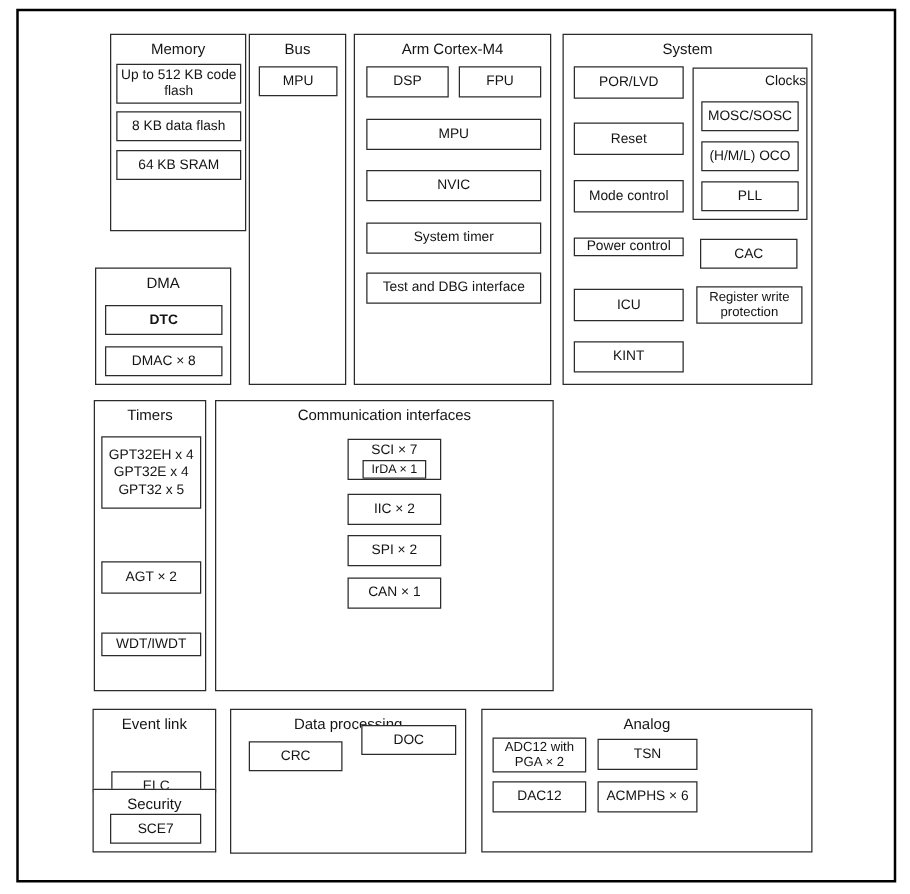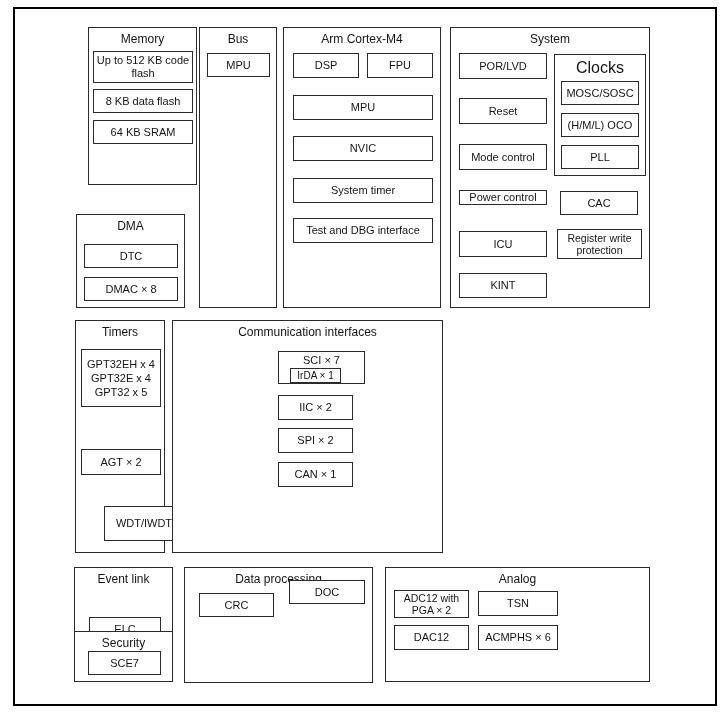--- a/index.html
+++ b/index.html
@@ -33,21 +33,21 @@
 
   <div class="block" style="left:76px; top:27px; width:109px; height:158px;margin-left:12px;">
     <div class="btitle">Memory</div>
     <div class="box" style="left:4px; top:23px; width:100px; height:32px;">Up to 512 KB code flash</div>
     <div class="box" style="left:4px; top:61px; width:100px; height:24px;">8 KB data flash</div>
     <div class="box" style="left:4px; top:92px; width:100px; height:24px;">64 KB SRAM</div>
   </div>
 
   <div class="block" style="left:76px; top:214px; width:109px; height:94px;">
     <div class="btitle">DMA</div>
-    <div class="box" style="left:7px; top:29px; width:94px; height:24px;">DTC</div>
+    <div class="box" style="left:7px; top:29px; width:94px; height:24px;font-weight:bold;">DTC</div>
     <div class="box" style="left:7px; top:62px; width:94px; height:24px;">DMAC × 8</div>
   </div>
 
   <div class="block" style="left:199px; top:27px; width:78px; height:281px;">
     <div class="btitle">Bus</div>
     <div class="box" style="left:7px; top:25px; width:63px; height:24px;">MPU</div>
   </div>
 
   <div class="block" style="left:283px; top:27px; width:158px; height:281px;">
     <div class="btitle">Arm Cortex-M4</div>
@@ -62,44 +62,44 @@
   <div class="block" style="left:450px; top:27px; width:200px; height:281px;">
     <div class="btitle">System</div>
     <div class="box" style="left:8px; top:25px; width:88px; height:26px;">POR/LVD</div>
     <div class="box" style="left:8px; top:70px; width:88px; height:26px;">Reset</div>
     <div class="box" style="left:8px; top:116px; width:88px; height:26px;">Mode control</div>
     <div class="box" style="left:8px; top:162px; width:88px; height:15px;">Power control</div>
     <div class="box" style="left:8px; top:203px; width:88px; height:26px;">ICU</div>
     <div class="box" style="left:8px; top:245px; width:88px; height:25px;">KINT</div>
 
     <div class="block" style="left:103px; top:26px; width:92px; height:122px;">
-      <div class="btitle" style="font-size:16px;">Clocks</div>
+      <div class="btitle" style="font-size:11px;text-align:right;">Clocks</div>
       <div class="box" style="left:6px; top:26px; width:78px; height:24px;">MOSC/SOSC</div>
       <div class="box" style="left:6px; top:58px; width:78px; height:24px;">(H/M/L) OCO</div>
       <div class="box" style="left:6px; top:90px; width:78px; height:24px;">PLL</div>
     </div>
 
     <div class="box" style="left:109px; top:163px; width:78px; height:24px;">CAC</div>
     <div class="box small" style="left:106px; top:201px; width:85px; height:30px;">Register write protection</div>
   </div>
 
   <div class="block" style="left:75px; top:320px; width:90px; height:233px;">
     <div class="btitle">Timers</div>
     <div class="box multiline" style="left:5px; top:28px; width:80px; height:58px; flex-direction:column;">
       <div>GPT32EH x 4</div>
       <div>GPT32E x 4</div>
       <div>GPT32 x 5</div>
     </div>
     <div class="box" style="left:5px; top:128px; width:80px; height:26px;">AGT × 2</div>
-    <div class="box" style="left:5px; top:185px; width:80px; height:35px;margin-left:23px;">WDT/IWDT</div>
+    <div class="box" style="left:5px; top:185px; width:80px; height:19px;">WDT/IWDT</div>
   </div>
 
   <div class="block" style="left:172px; top:320px; width:271px; height:233px;">
     <div class="btitle">Communication interfaces</div>
-    <div class="box sci" style="left:105px; top:30px; width:87px; height:33px;">
+    <div class="box sci" style="left:105px; top:30px; width:75px; height:33px;">
       <span>SCI × 7</span>
       <div class="irda">IrDA × 1</div>
     </div>
     <div class="box" style="left:105px; top:74px; width:75px; height:25px;">IIC × 2</div>
     <div class="box" style="left:105px; top:107px; width:75px; height:25px;">SPI × 2</div>
     <div class="box" style="left:105px; top:141px; width:75px; height:25px;">CAN × 1</div>
   </div>
 
   <div class="block" style="left:74px; top:567px; width:99px; height:67px;padding-left:44px;">
     <div class="btitle">Event link</div>

